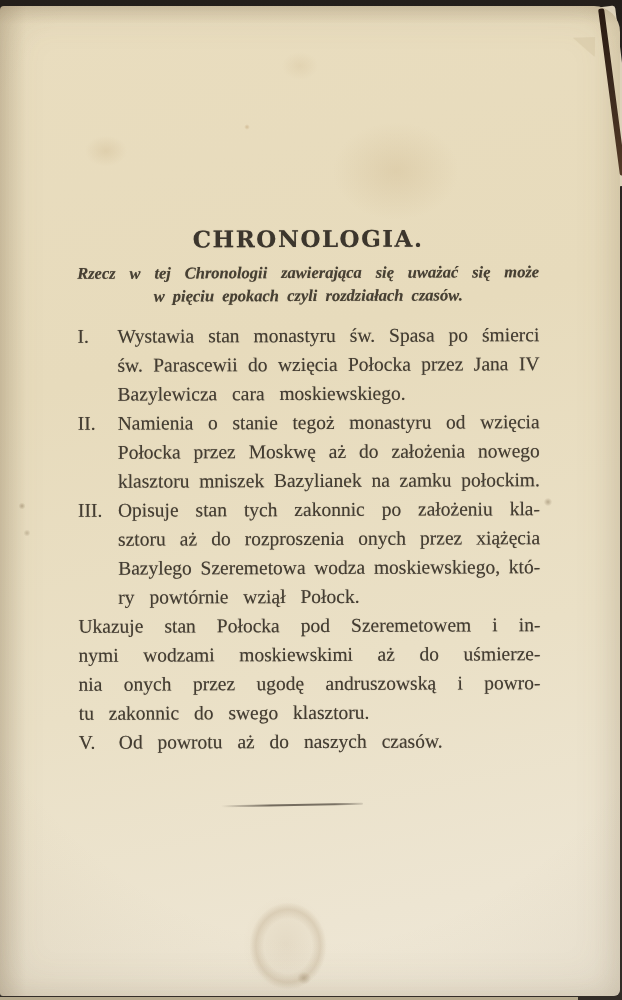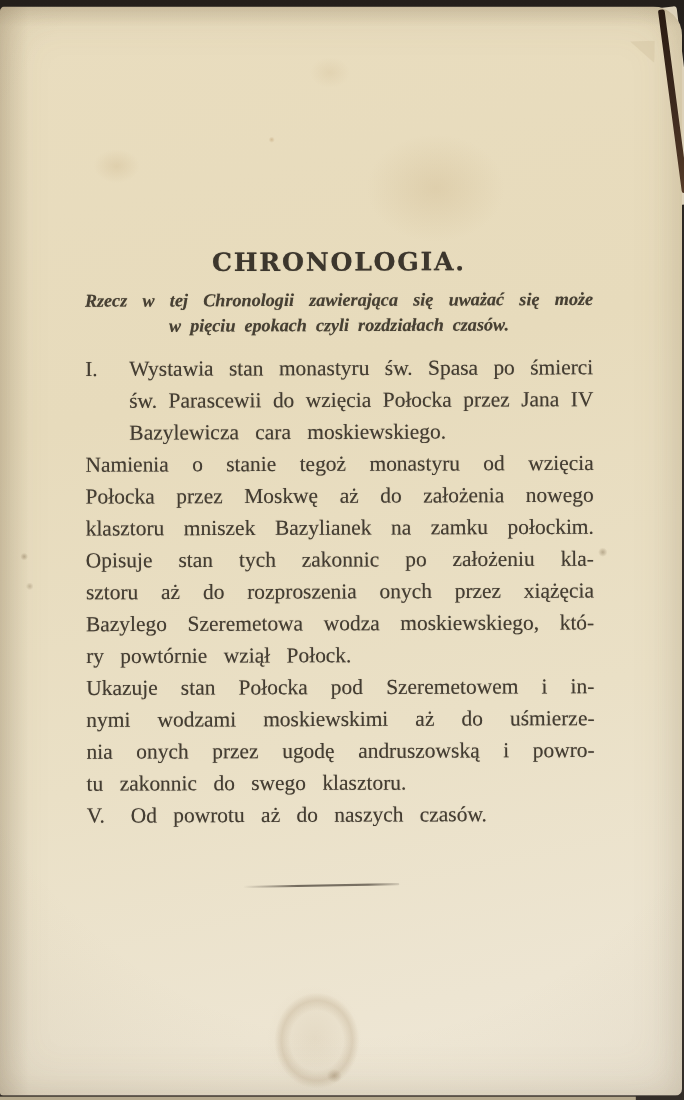--- a/index.html
+++ b/index.html
@@ -98,28 +98,30 @@
       <div class="item">
         <div class="numeral">I.</div>
         <div class="lines">
           <div class="line">Wystawia stan monastyru św. Spasa po śmierci</div>
           <div class="line">św. Parascewii do wzięcia Połocka przez Jana IV</div>
           <div class="line last">Bazylewicza cara moskiewskiego.</div>
         </div>
       </div>
 
       <div class="item">
+        <div class="numeral">II.</div>
         <div class="lines">
           <div class="line">Namienia o stanie tegoż monastyru od wzięcia</div>
           <div class="line">Połocka przez Moskwę aż do założenia nowego</div>
           <div class="line">klasztoru mniszek Bazylianek na zamku połockim.</div>
         </div>
       </div>
 
       <div class="item">
+        <div class="numeral">III.</div>
         <div class="lines">
           <div class="line">Opisuje stan tych zakonnic po założeniu kla-</div>
           <div class="line">sztoru aż do rozproszenia onych przez xiążęcia</div>
           <div class="line">Bazylego Szeremetowa wodza moskiewskiego, któ-</div>
           <div class="line last">ry powtórnie wziął Połock.</div>
         </div>
       </div>
 
       <div class="item">
         <div class="lines">

